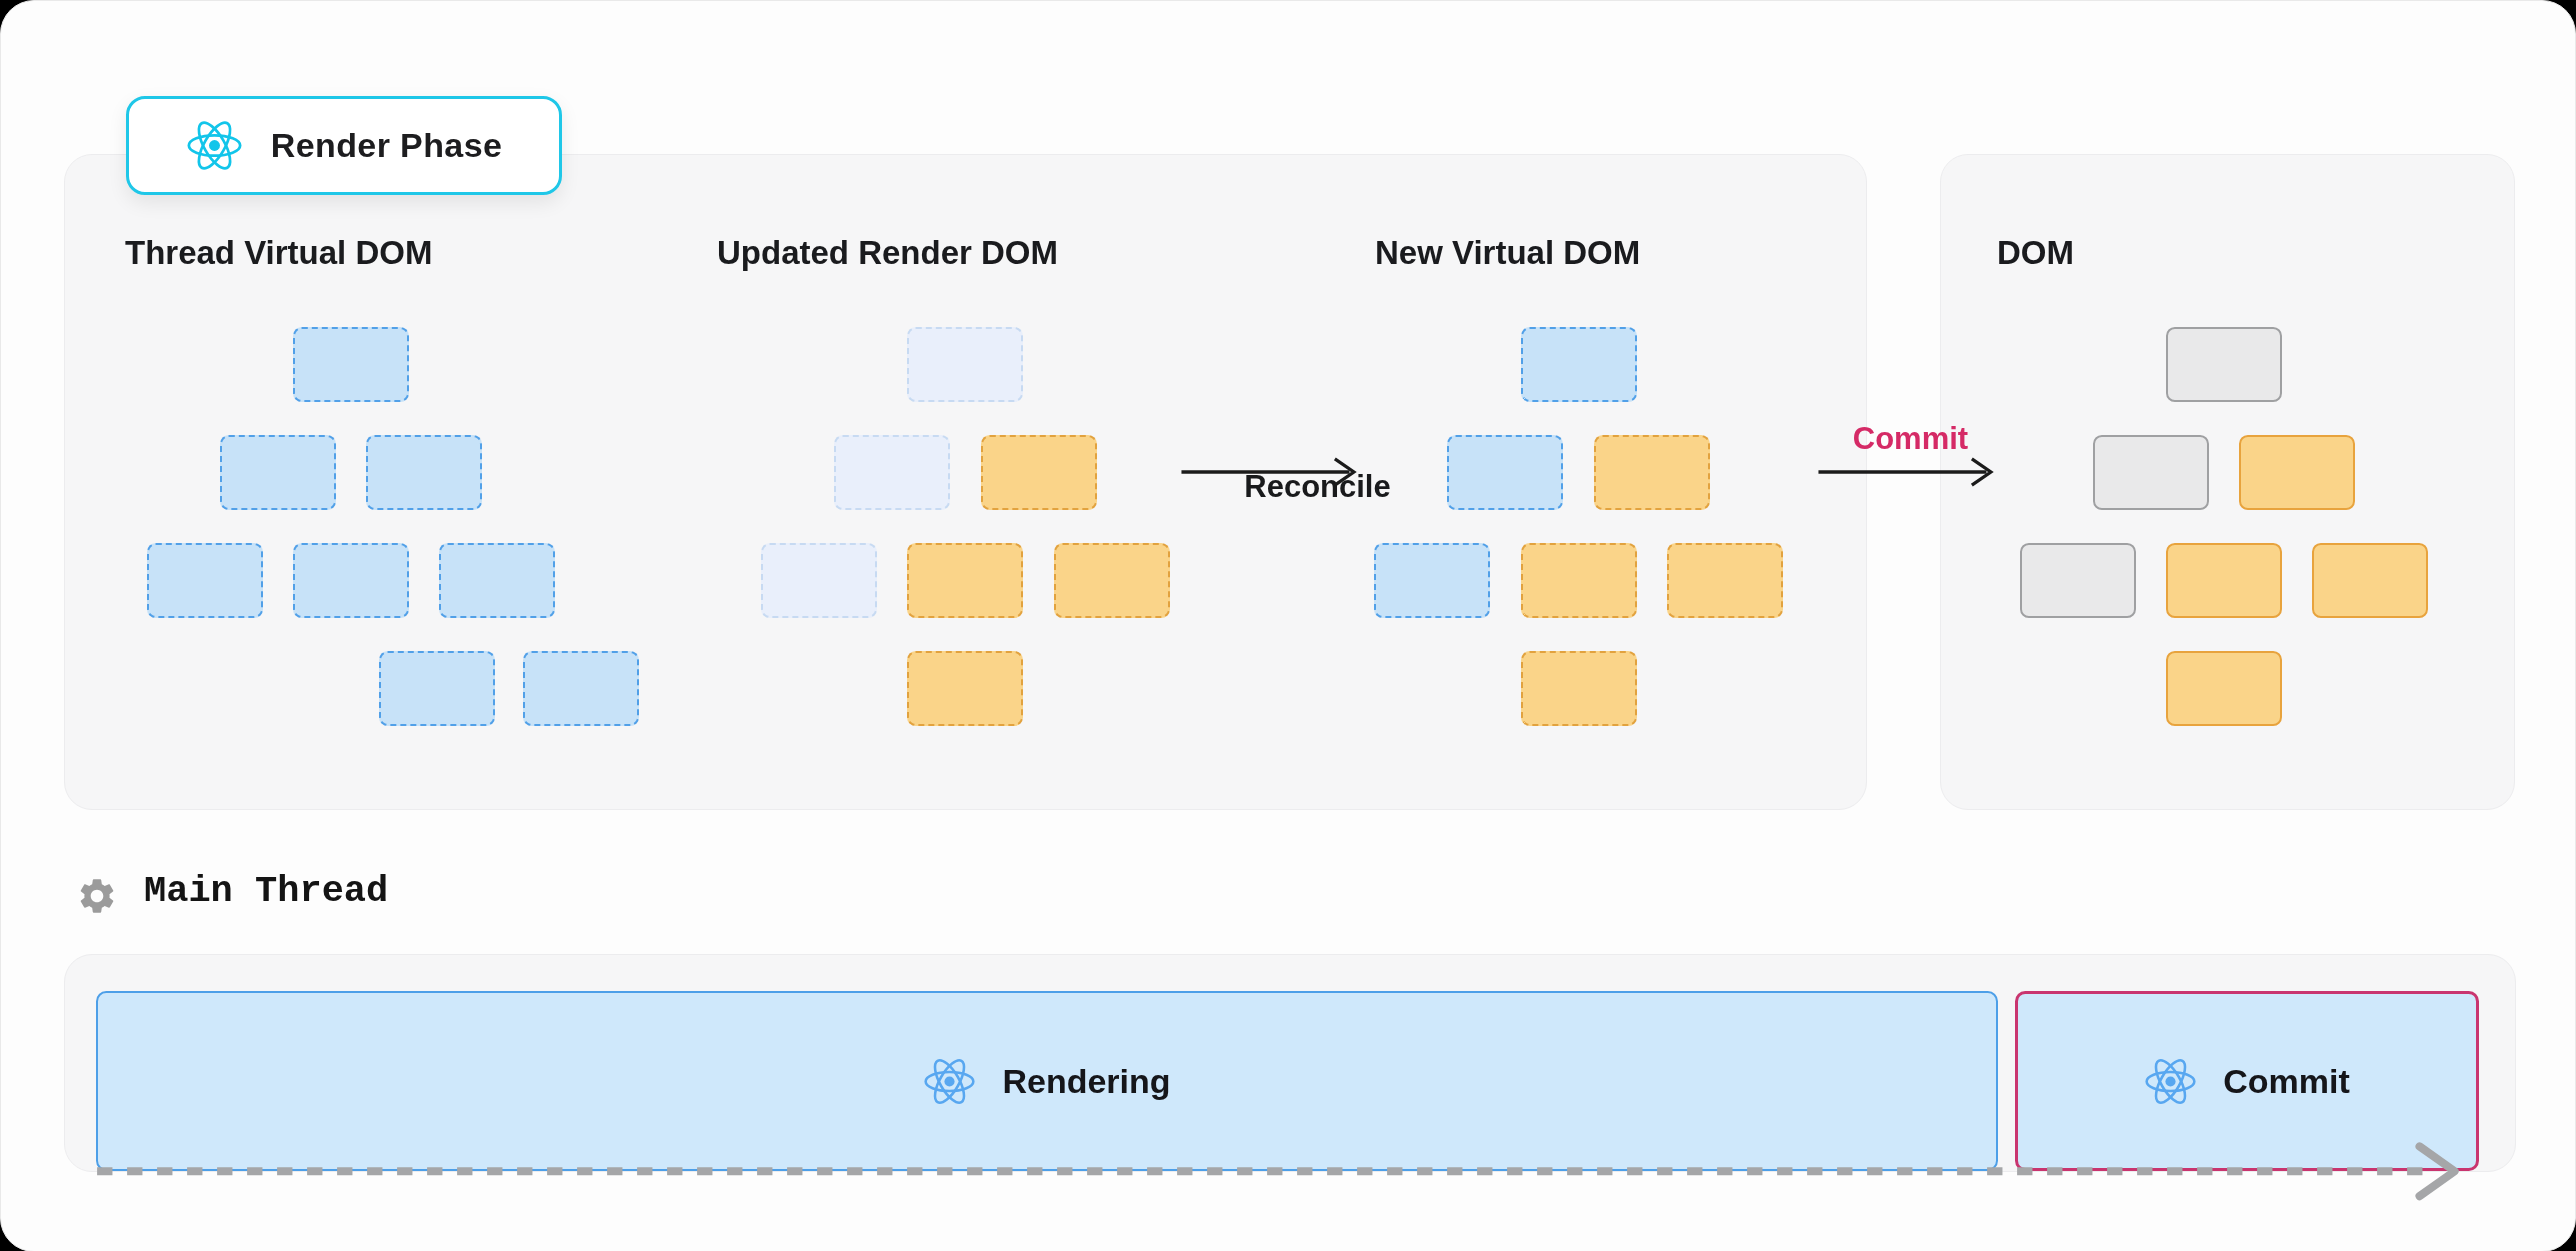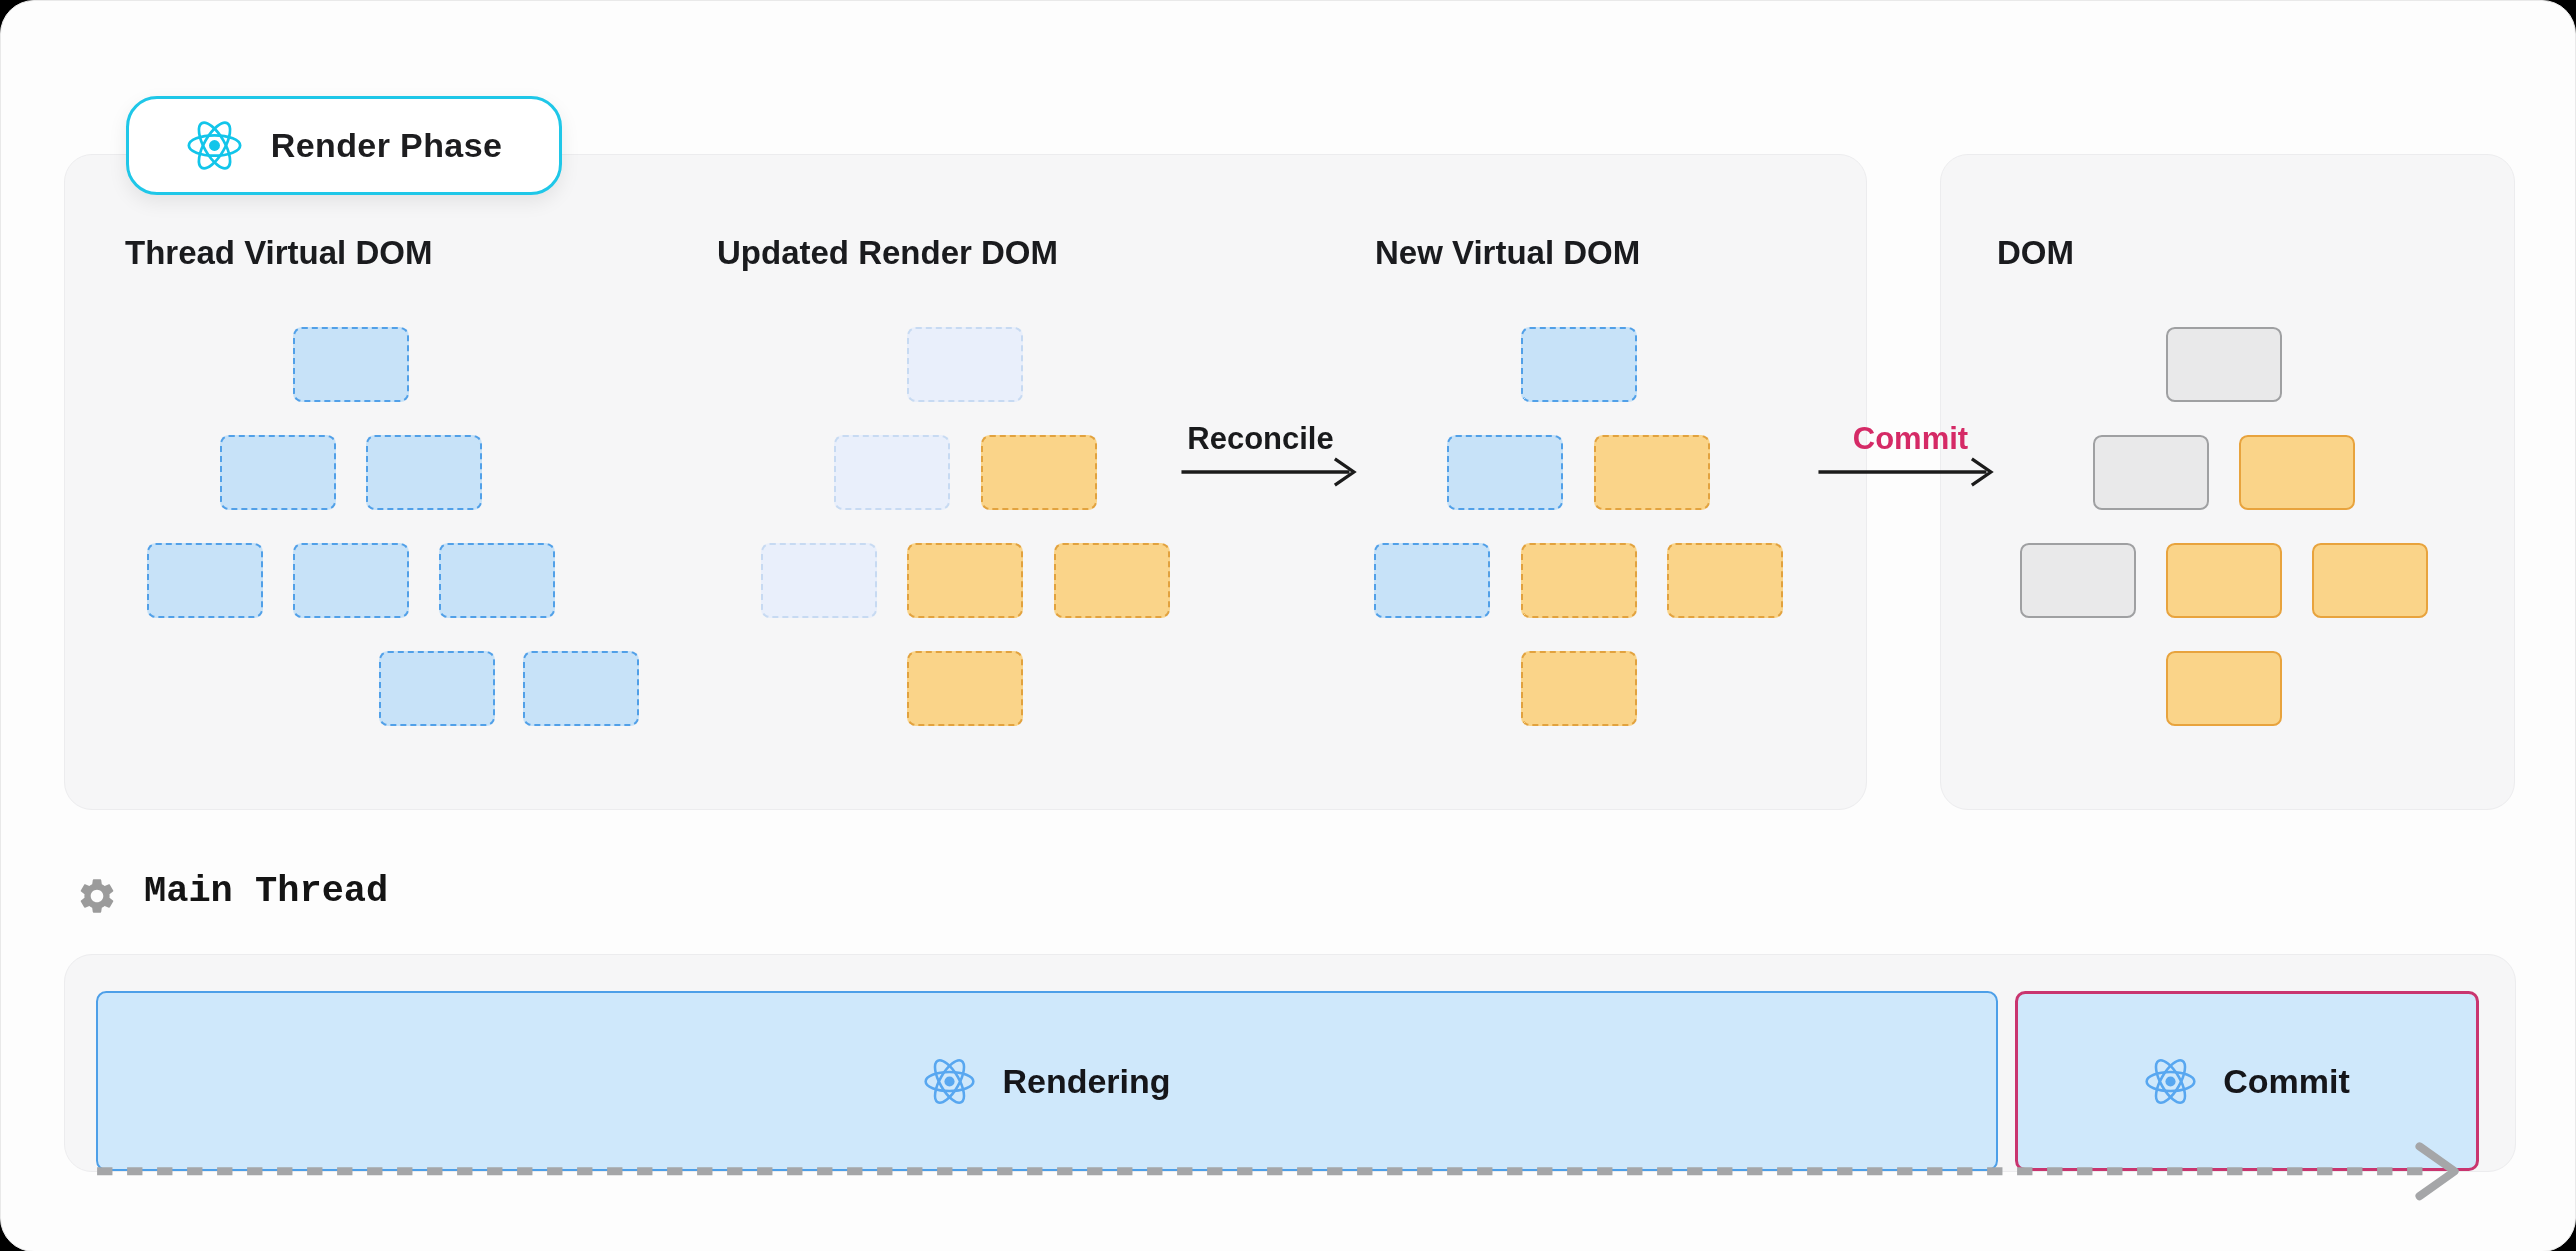--- a/index.html
+++ b/index.html
@@ -8,21 +8,21 @@
   .card{position:absolute;inset:0;background:#fdfdfd;border-radius:34px;
         border:1.5px solid #e9e9e9;box-sizing:border-box;overflow:hidden;}
 
   .panel{position:absolute;background:#f6f6f7;border:1.5px solid #ececee;
          border-radius:28px;box-sizing:border-box;z-index:1;}
   #render-panel{left:63px;top:153px;width:1803px;height:656px;}
   #commit-panel{left:1939px;top:153px;width:575px;height:656px;}
   #bottom-panel{left:63px;top:953px;width:2452px;height:218px;}
 
   .phase-badge{position:absolute;height:99px;width:436px;background:#fff;
-               border-radius:31px;display:flex;align-items:center;justify-content:center;
+               border-radius:19px;display:flex;align-items:center;justify-content:center;
                gap:28px;box-shadow:0 7.3px 19px rgba(0,0,0,.08);z-index:5;box-sizing:border-box;}
   #render-badge{left:125px;top:95px;border:3.7px solid #1fc7e8;}
   #commit-badge{left:1676px;top:95px;border:3.7px solid #c9356f;}
   .badge-label{font-size:34px;font-weight:700;color:#1d1d1f;letter-spacing:0.4px;}
 
   .cyan{color:#12c5ea;}
   .blue-logo{color:#58a7f0;}
 
   .col-title{position:absolute;top:233px;font-size:33px;font-weight:700;color:#1a1b1e;z-index:3;}
   #t-current{left:124px;} #t-updated{left:716px;} #t-new{left:1374px;} #t-dom{left:1996px;}
@@ -111,21 +111,21 @@
   <div class="tree-layer">
       <div class="vnode gray-solid" style="left: 2165px; top: 326px;"></div>
       <div class="vnode gray-solid" style="left: 2092px; top: 434px;"></div>
       <div class="vnode orange-solid" style="left: 2238px; top: 434px;"></div>
       <div class="vnode gray-solid" style="left: 2019px; top: 542px;"></div>
       <div class="vnode orange-solid" style="left: 2165px; top: 542px;"></div>
       <div class="vnode orange-solid" style="left: 2311px; top: 542px;"></div>
       <div class="vnode orange-solid" style="left: 2165px; top: 650px;"></div>
     </div>
 
-  <div class="arrow-label" style="left:1150px;">Reconcile</div>
+  <div class="arrow-label" style="left:1207px;margin-top:48px;">Reconcile</div>
   <svg class="arrow-svg" style="left:1179px;" viewBox="0 0 256 52">
     <line x1="2" y1="26" x2="232" y2="26" stroke="#1b1b1b" stroke-width="4.5"></line>
     <path d="M212 8 L238 26 L212 44" fill="none" stroke="#1b1b1b" stroke-width="4.5"></path>
   </svg>
 
   <div class="arrow-label" id="commit-arrow-label" style="left:1800px;">Commit</div>
   <svg class="arrow-svg" style="left:1816px;" viewBox="0 0 256 52">
     <line x1="2" y1="26" x2="232" y2="26" stroke="#1b1b1b" stroke-width="4.5"></line>
     <path d="M212 8 L238 26 L212 44" fill="none" stroke="#1b1b1b" stroke-width="4.5"></path>
   </svg>

